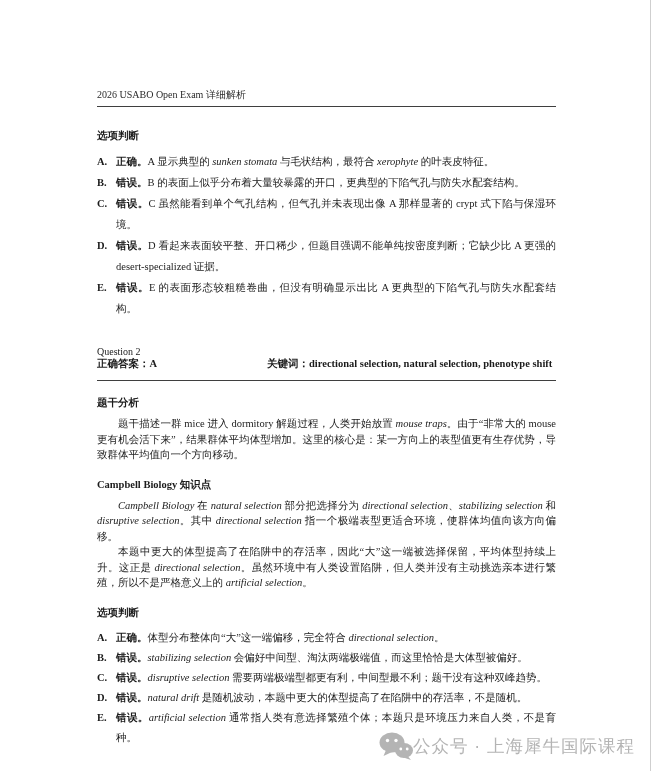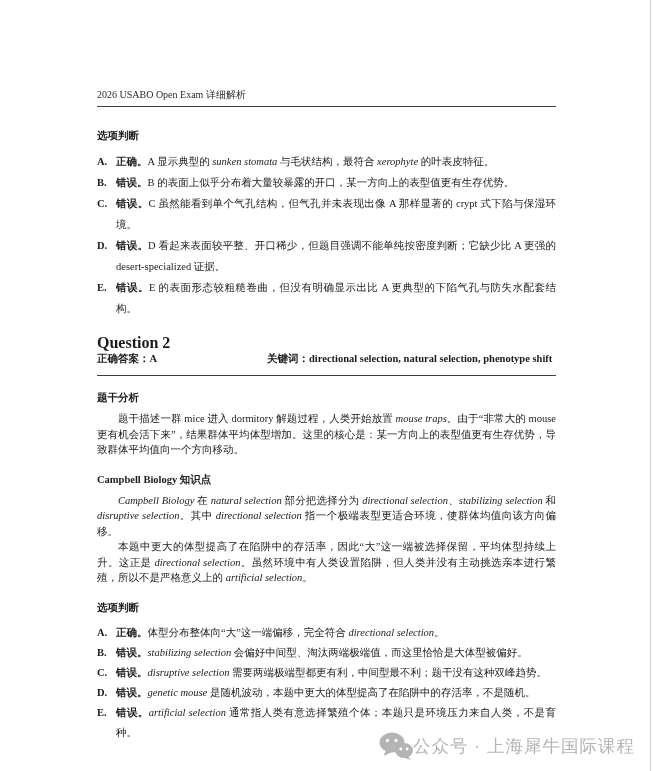--- a/index.html
+++ b/index.html
@@ -34,23 +34,23 @@
     padding-left: 19px;
     line-height: 21px;
     text-align: justify;
   }
   .option-list.tight .option { line-height: 20px; }
   .option .marker {
     position: absolute; left: 0; top: 0;
     font-weight: bold;
   }
   .q-title {
-    font-size: 16px;
-    font-weight: bold;
-    margin-top: 15px;
+    font-size: 10px;
+    font-weight: normal;
+    margin-top: 27px;
   }
   .answer-row {
     display: flex;
     font-weight: bold;
     padding-bottom: 9px;
     border-bottom: 1px solid var(--rule, #3f3f3f);
   }
   .answer-col { width: 170px; }
   .keywords-col { flex: 1; }
   .sub-heading {
@@ -89,21 +89,21 @@
 
   <div class="sec-heading">选项判断</div>
 
   <div class="option-list">
     <div class="option">
       <span class="marker">A.</span>
       <span><span style="font-weight: bold;">正确。</span><span>A 显示典型的 </span><span style="font-style: italic;">sunken stomata</span><span> 与毛状结构，最符合 </span><span style="font-style: italic;">xerophyte</span><span> 的叶表皮特征。</span></span>
     </div>
     <div class="option">
       <span class="marker">B.</span>
-      <span><span style="font-weight: bold;">错误。</span><span>B 的表面上似乎分布着大量较暴露的开口，某一方向上的表型值更有生存优势。</span></span>
+      <span><span style="font-weight: bold;">错误。</span><span>B 的表面上似乎分布着大量较暴露的开口，更典型的下陷气孔与防失水配套结构。</span></span>
     </div>
     <div class="option">
       <span class="marker">C.</span>
       <span><span style="font-weight: bold;">错误。</span><span>C 虽然能看到单个气孔结构，但气孔并未表现出像 A 那样显著的 crypt 式下陷与保湿环境。</span></span>
     </div>
     <div class="option">
       <span class="marker">D.</span>
       <span><span style="font-weight: bold;">错误。</span><span>D 看起来表面较平整、开口稀少，但题目强调不能单纯按密度判断；它缺少比 A 更强的 desert-specialized 证据。</span></span>
     </div>
     <div class="option">
@@ -141,21 +141,21 @@
     <div class="option">
       <span class="marker">B.</span>
       <span><span style="font-weight: bold;">错误。</span><span style="font-style: italic;">stabilizing selection</span><span> 会偏好中间型、淘汰两端极端值，而这里恰恰是大体型被偏好。</span></span>
     </div>
     <div class="option">
       <span class="marker">C.</span>
       <span><span style="font-weight: bold;">错误。</span><span style="font-style: italic;">disruptive selection</span><span> 需要两端极端型都更有利，中间型最不利；题干没有这种双峰趋势。</span></span>
     </div>
     <div class="option">
       <span class="marker">D.</span>
-      <span><span style="font-weight: bold;">错误。</span><span style="font-style: italic;">genetic mouse</span><span> 是随机波动，本题中更大的体型提高了在陷阱中的存活率，不是随机。</span></span>
+      <span><span style="font-weight: bold;">错误。</span><span style="font-style: italic;">natural drift</span><span> 是随机波动，本题中更大的体型提高了在陷阱中的存活率，不是随机。</span></span>
     </div>
     <div class="option">
       <span class="marker">E.</span>
       <span><span style="font-weight: bold;">错误。</span><span style="font-style: italic;">artificial selection</span><span> 通常指人类有意选择繁殖个体；本题只是环境压力来自人类，不是育种。</span></span>
     </div>
   </div>
 
 </div>
 
 <div class="footer">

